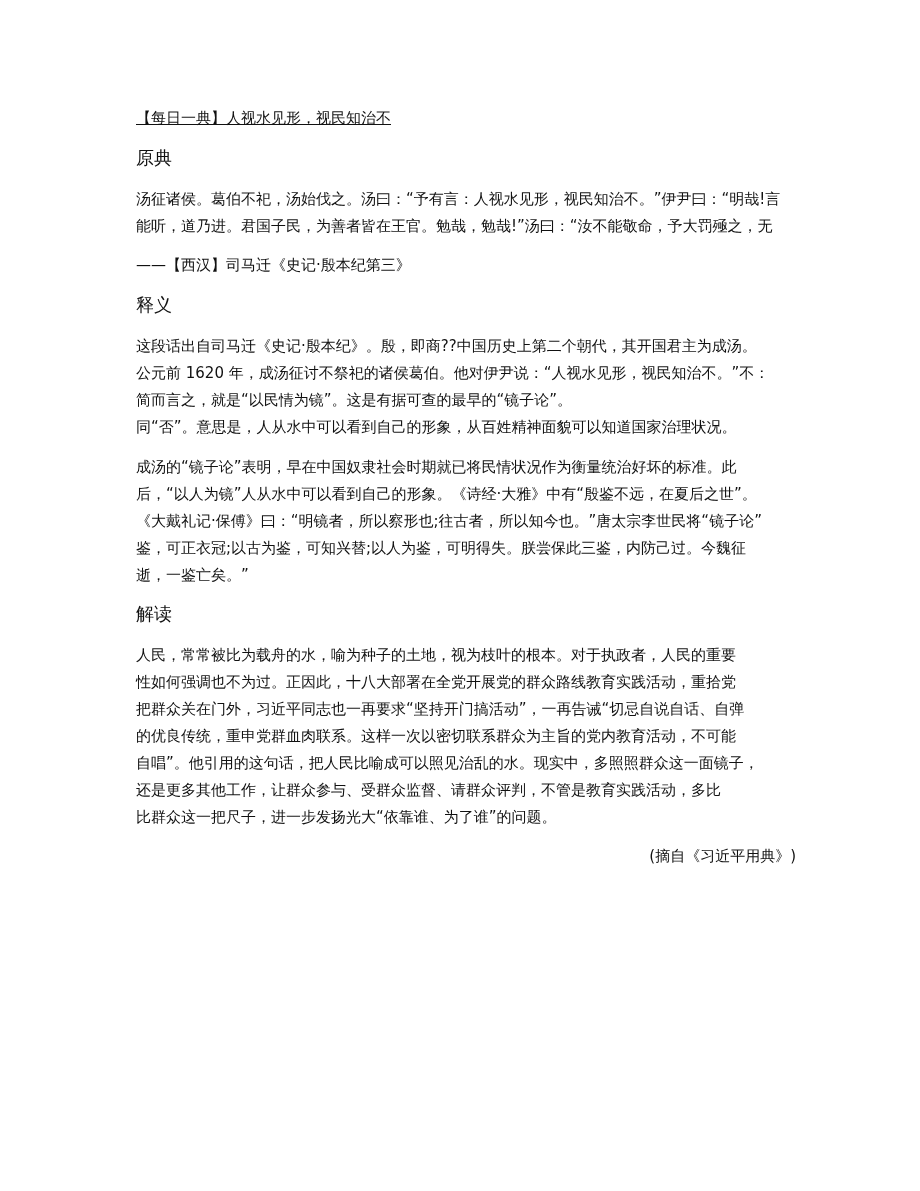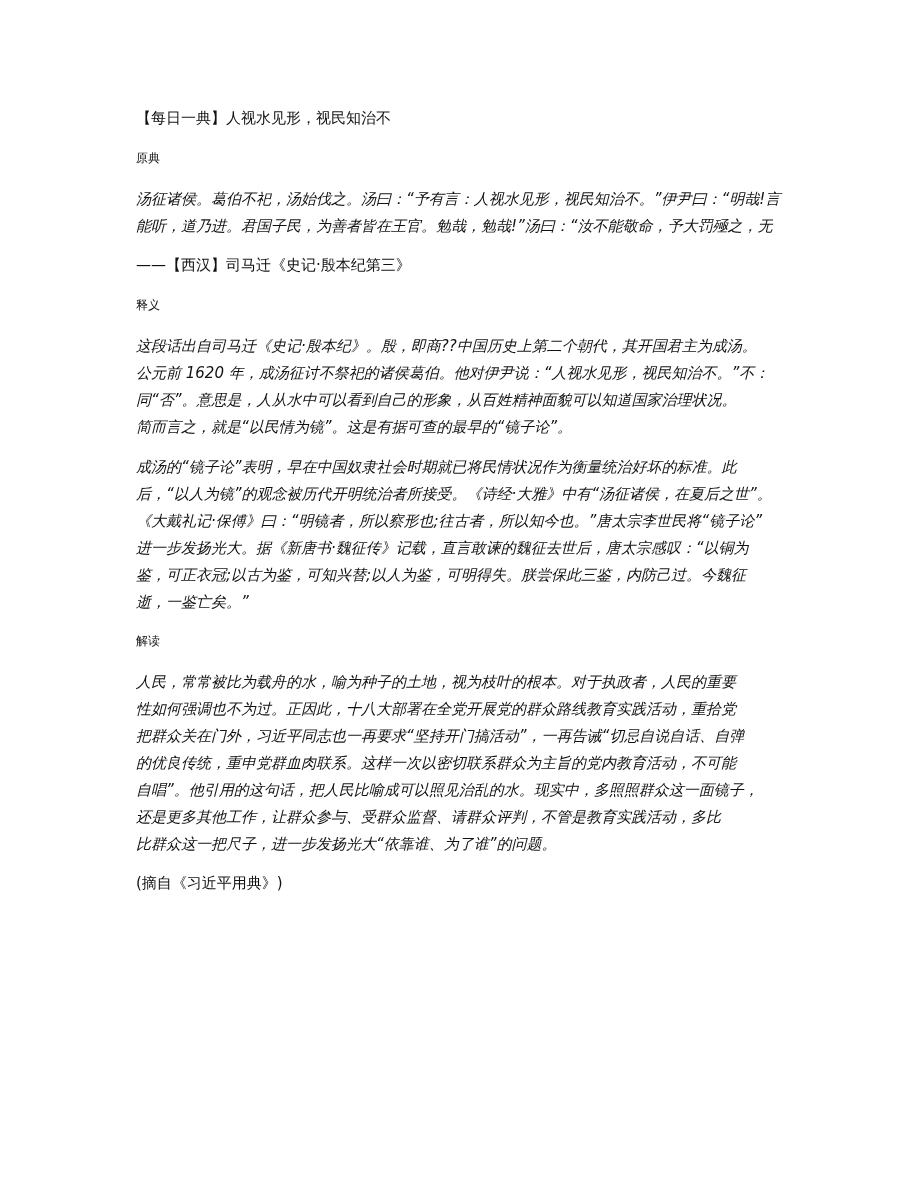--- a/index.html
+++ b/index.html
@@ -19,46 +19,47 @@
     position: absolute;
     left: 136px;
     top: 106px;
     width: 660px;
   }
   .title {
     font-size: 15px;
     line-height: 24px;
     margin: 0 0 16px 0;
     white-space: nowrap;
+    text-decoration: underline;
   }
   .heading {
-    font-size: 12px;
+    font-size: 18px;
     line-height: 24px;
     margin: 0 0 16px 0;
   }
   .para {
     font-size: 15px;
     line-height: 27px;
     margin: 0 0 13px 0;
   }
   .para .line {
     display: block;
     white-space: nowrap;
-    font-style: italic;
   }
   .source {
     font-size: 15px;
     line-height: 24px;
     margin: 8px 0 16px 0;
     white-space: nowrap;
   }
   .excerpt {
     font-size: 15px;
     line-height: 24px;
     margin: 0;
+    text-align: right;
   }
 </style>
 </head>
 <body>
 
 <div class="page">
 
   <div class="title">【每日一典】人视水见形，视民知治不</div>
 
   <div class="heading">原典</div>
@@ -68,29 +69,28 @@
     <span class="line">能听，道乃进。君国子民，为善者皆在王官。勉哉，勉哉!”汤曰：“汝不能敬命，予大罚殛之，无</span>
   </div>
 
   <div class="source">——【西汉】司马迁《史记·殷本纪第三》</div>
 
   <div class="heading">释义</div>
 
   <div class="para">
     <span class="line">这段话出自司马迁《史记·殷本纪》。殷，即商??中国历史上第二个朝代，其开国君主为成汤。</span>
     <span class="line">公元前 1620 年，成汤征讨不祭祀的诸侯葛伯。他对伊尹说：“人视水见形，视民知治不。”不：</span>
+    <span class="line">简而言之，就是“以民情为镜”。这是有据可查的最早的“镜子论”。</span>
     <span class="line">同“否”。意思是，人从水中可以看到自己的形象，从百姓精神面貌可以知道国家治理状况。</span>
-    <span class="line">简而言之，就是“以民情为镜”。这是有据可查的最早的“镜子论”。</span>
   </div>
 
   <div class="para">
     <span class="line">成汤的“镜子论”表明，早在中国奴隶社会时期就已将民情状况作为衡量统治好坏的标准。此</span>
-    <span class="line">后，“以人为镜”的观念被历代开明统治者所接受。《诗经·大雅》中有“汤征诸侯，在夏后之世”。</span>
+    <span class="line">后，“以人为镜”人从水中可以看到自己的形象。《诗经·大雅》中有“殷鉴不远，在夏后之世”。</span>
     <span class="line">《大戴礼记·保傅》曰：“明镜者，所以察形也;往古者，所以知今也。”唐太宗李世民将“镜子论”</span>
-    <span class="line">进一步发扬光大。据《新唐书·魏征传》记载，直言敢谏的魏征去世后，唐太宗感叹：“以铜为</span>
     <span class="line">鉴，可正衣冠;以古为鉴，可知兴替;以人为鉴，可明得失。朕尝保此三鉴，内防己过。今魏征</span>
     <span class="line">逝，一鉴亡矣。”</span>
   </div>
 
   <div class="heading">解读</div>
 
   <div class="para">
     <span class="line">人民，常常被比为载舟的水，喻为种子的土地，视为枝叶的根本。对于执政者，人民的重要</span>
     <span class="line">性如何强调也不为过。正因此，十八大部署在全党开展党的群众路线教育实践活动，重拾党</span>
     <span class="line">把群众关在门外，习近平同志也一再要求“坚持开门搞活动”，一再告诫“切忌自说自话、自弹</span>

